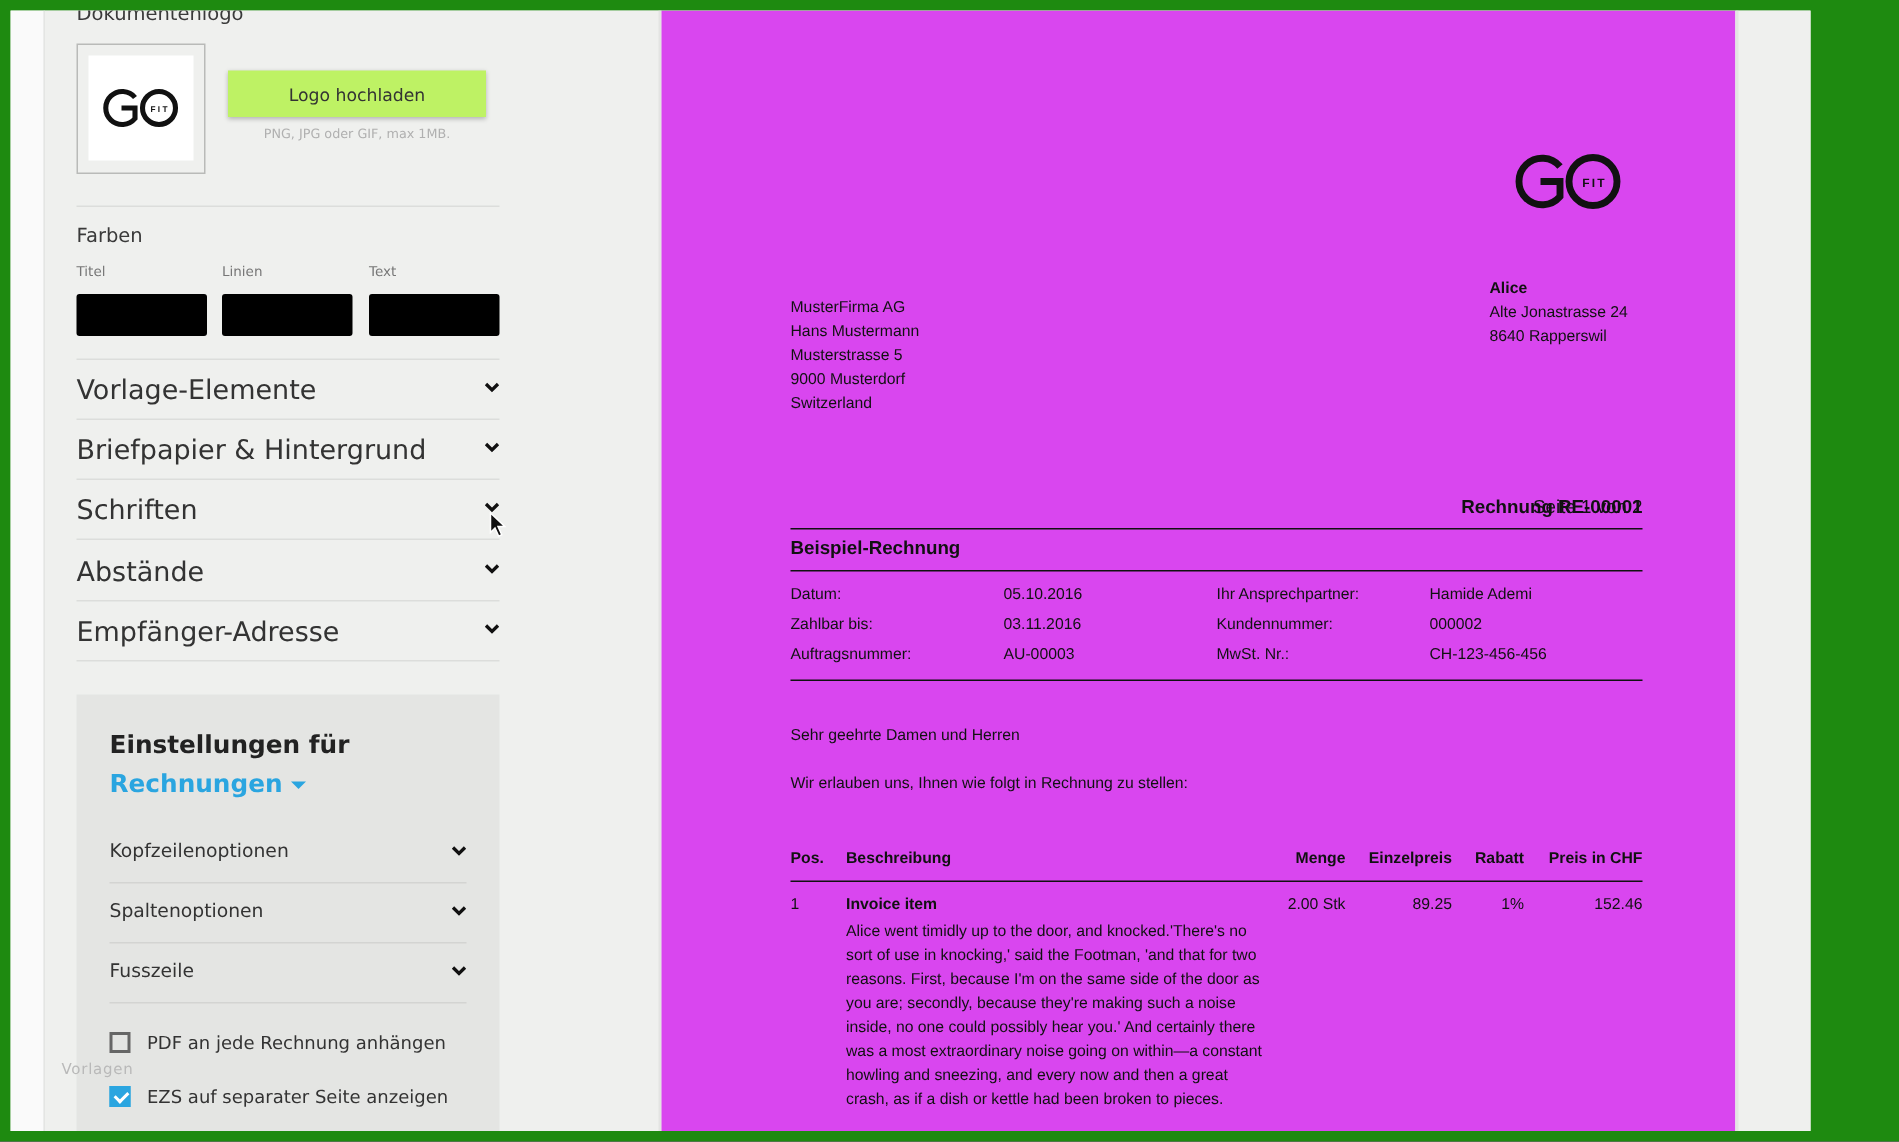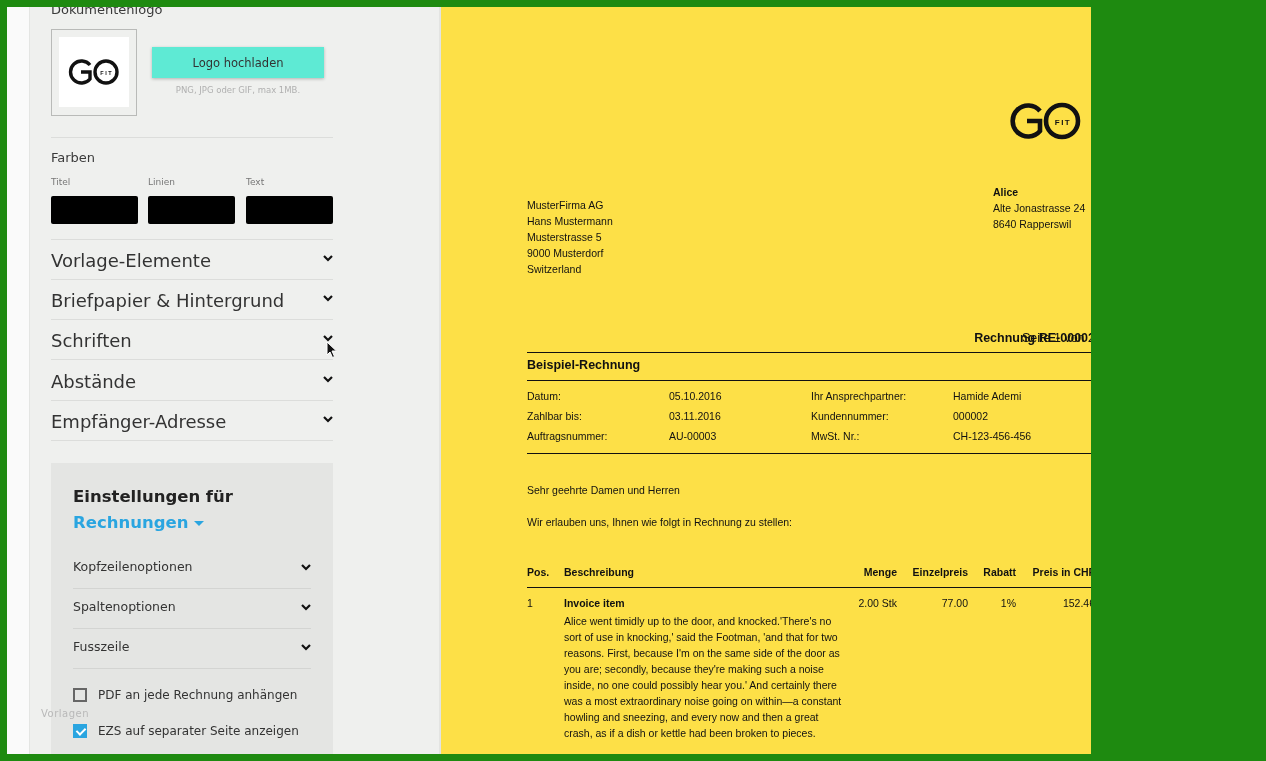--- a/index.html
+++ b/index.html
@@ -1,32 +1,32 @@
 <!DOCTYPE html>
 <html><head>
 <meta charset="utf-8">
 <style>
   * { box-sizing: border-box; margin: 0; padding: 0; }
   html, body { width: 1266px; height: 761px; overflow: hidden; background: #1e8a10; }
   body { position: relative; font-family: "Liberation Sans", sans-serif; }
 
-  .frame { position: absolute; left: 7px; top: 7px; width: 1084px; height: 747px; background: #fafafa; overflow: hidden; }
+  .frame { position: absolute; left: 7px; top: 7px; width: 1200px; height: 747px; background: #fafafa; overflow: hidden; }
   .left-strip { position: absolute; left: 0; top: 0; width: 22px; height: 100%; background: #fafafa; }
   .sidebar { position: absolute; left: 22px; top: 0; width: 412px; height: 100%; background: #eff0ee; border-left: 1px solid #e4e5e3; }
   .sidebar-divider { position: absolute; left: 432px; top: 0; width: 2px; height: 100%; background: #e3e4e2; }
-  .doc { position: absolute; left: 434px; top: 0; width: 716px; height: 100%; background: #fde047; }
+  .doc { position: absolute; left: 434px; top: 0; width: 716px; height: 100%; background: #d946ef; }
   .right-gutter { position: absolute; left: 1150px; top: 0; width: 88px; height: 100%; background: #eff0ee; border-left: 2px solid #e3e4e2; border-right: 2px solid #e3e4e2; }
   .right-strip { position: absolute; left: 1238px; top: 0; width: 14px; height: 100%; background: #fafafa; }
 
   
   .sb { position: absolute; font-family: "DejaVu Sans", sans-serif; color: #333; }
   .section-title { position: absolute; left: 44px; font-size: 13px; color: #3a3a3a; }
   .logo-box { position: absolute; left: 44px; top: 22px; width: 86px; height: 87px; border: 1px solid #b9bab8; background: #eff0ee; }
   .logo-box .inner { position: absolute; left: 7px; top: 7px; width: 70px; height: 70px; background: #fff; display: flex; align-items: center; justify-content: center; }
-  .upload-btn { position: absolute; left: 145px; top: 40px; width: 172px; height: 31px; background: #5eead4; border: none; box-shadow: 0 1px 3px rgba(0,0,0,0.25); font-family: "DejaVu Sans", sans-serif; font-size: 11.5px; color: #333; cursor: pointer; }
+  .upload-btn { position: absolute; left: 145px; top: 40px; width: 172px; height: 31px; background: #bef264; border: none; box-shadow: 0 1px 3px rgba(0,0,0,0.25); font-family: "DejaVu Sans", sans-serif; font-size: 11.5px; color: #333; cursor: pointer; }
   .upload-hint { position: absolute; left: 145px; top: 78px; width: 172px; text-align: center; font-size: 8.5px; color: #b0b0b0; }
   .hr { position: absolute; left: 44px; width: 282px; height: 1px; background: #dcdddb; }
   .color-label { position: absolute; top: 170px; font-size: 9px; color: #777; }
   .swatch { position: absolute; top: 189px; width: 87px; height: 28px; background: #000; border-radius: 2px; cursor: pointer; }
   .acc-row { position: absolute; left: 44px; width: 282px; height: 40px; cursor: pointer; }
   .acc-row .lbl { position: absolute; left: 0; top: 10px; font-size: 18px; color: #333; }
   .acc-row .chev { position: absolute; right: 0; top: 14px; width: 10px; height: 8px; }
   .acc-row .line { position: absolute; left: 0; bottom: 0; width: 100%; height: 1px; background: #dcdddb; }
 
   .settings-card { position: absolute; left: 44px; top: 456px; width: 282px; height: 300px; background: #e4e5e3; }
@@ -240,21 +240,21 @@
     <div class="d th" style="left:123px;">Beschreibung</div>
     <div class="d th r" style="left:396px;width:60px;">Menge</div>
     <div class="d th r" style="left:460px;width:67px;">Einzelpreis</div>
     <div class="d th r" style="left:527px;width:48px;">Rabatt</div>
     <div class="d th r" style="left:580px;width:74px;">Preis in CHF</div>
     <div class="rule" style="top:580px;"></div>
 
     <div class="d td" style="left:86px;">1</div>
     <div class="d td" style="left:123px;font-weight:bold;">Invoice item</div>
     <div class="d td r" style="left:396px;width:60px;">2.00 Stk</div>
-    <div class="d td r" style="left:460px;width:67px;">77.00</div>
+    <div class="d td r" style="left:460px;width:67px;">89.25</div>
     <div class="d td r" style="left:527px;width:48px;">1%</div>
     <div class="d td r" style="left:580px;width:74px;">152.46</div>
     <div class="d item-desc">Alice went timidly up to the door, and knocked.'There's no sort of use in knocking,' said the Footman, 'and that for two reasons. First, because I'm on the same side of the door as you are; secondly, because they're making such a noise inside, no one could possibly hear you.' And certainly there was a most extraordinary noise going on within—a constant howling and sneezing, and every now and then a great crash, as if a dish or kettle had been broken to pieces.</div>
   </div>
 
   <div class="right-gutter"></div>
   <div class="right-strip"></div>
 </div>
 
 </body></html>

